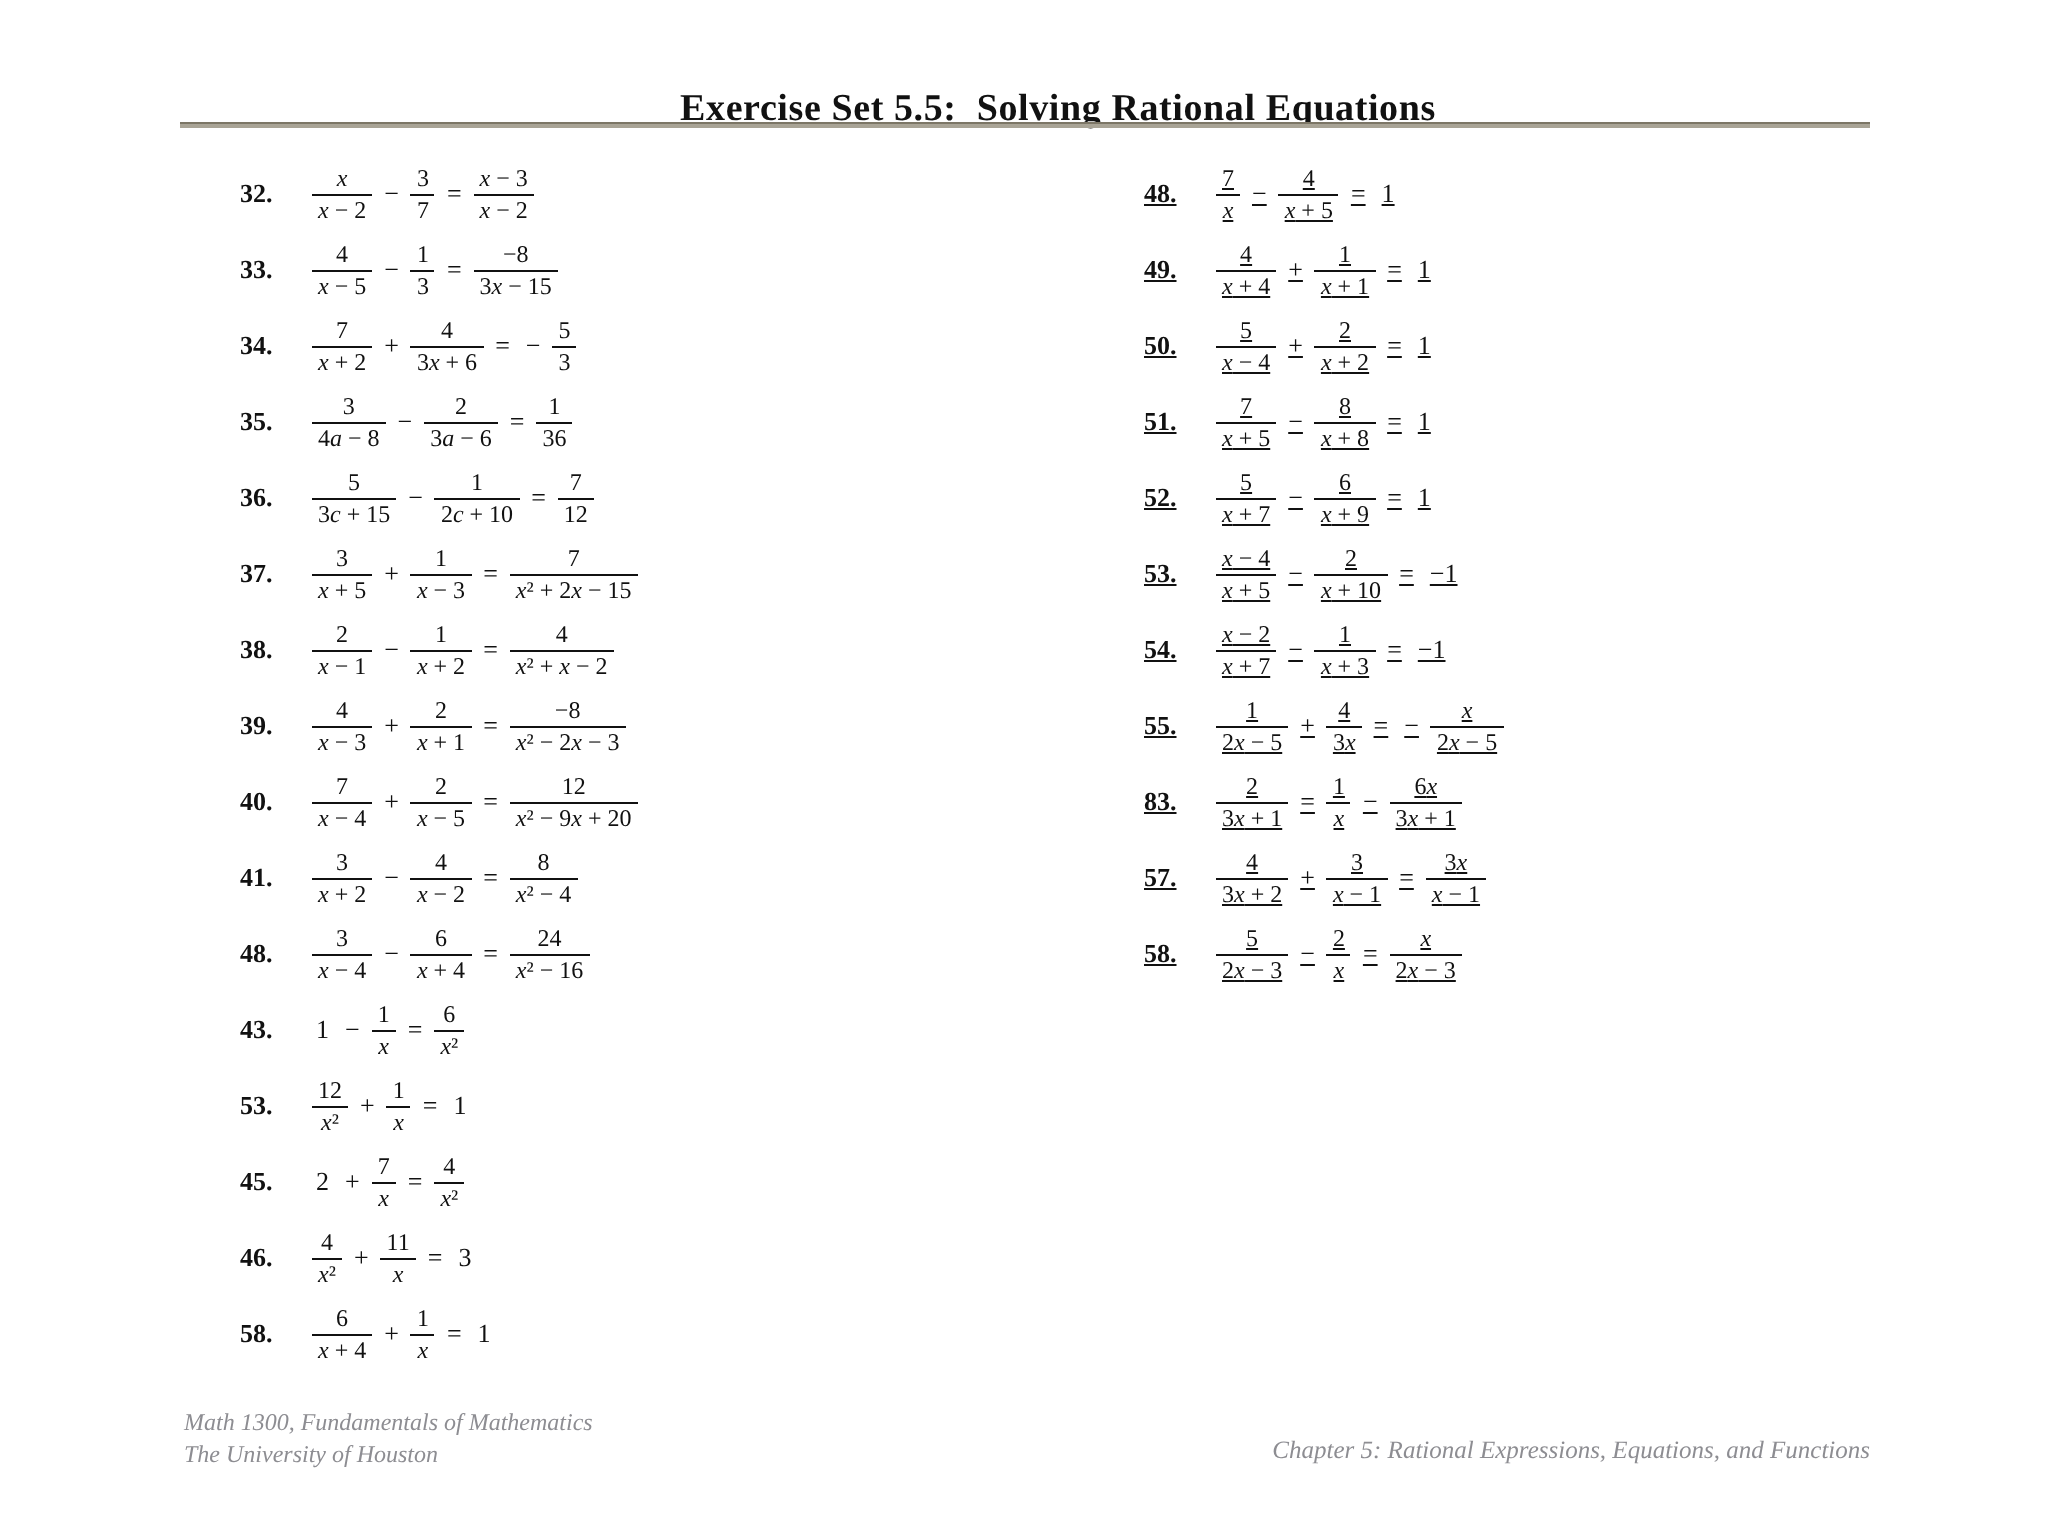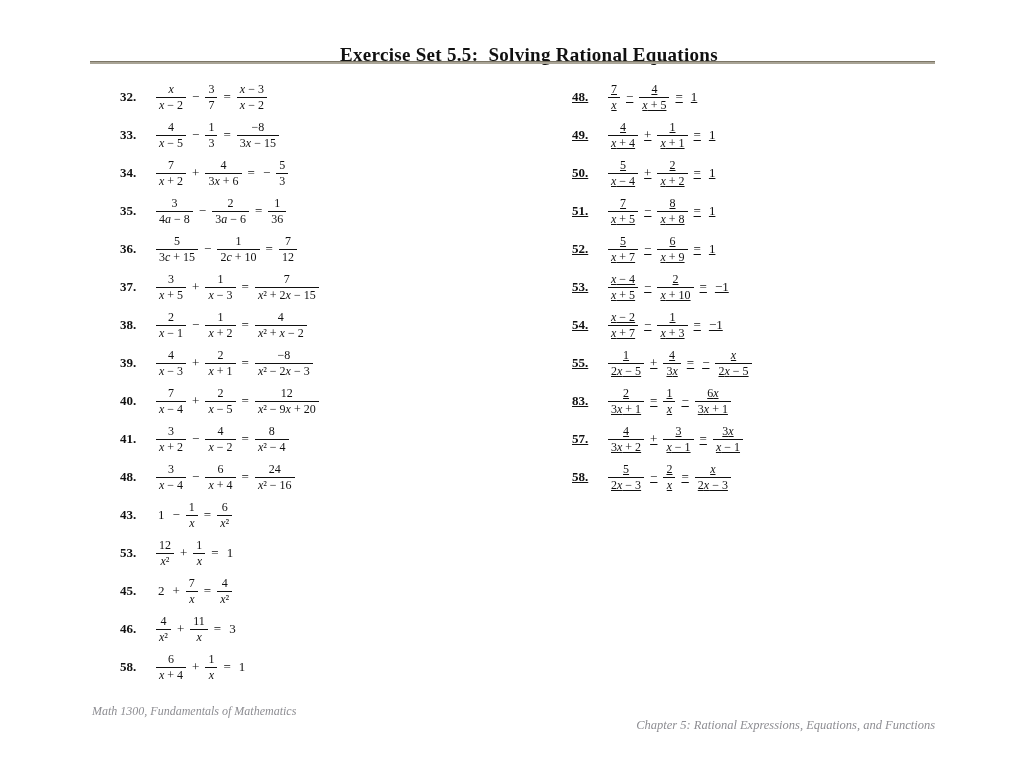--- a/index.html
+++ b/index.html
@@ -531,15 +531,16 @@
           <span class="frac">
             <span class="num"><i>x</i></span>
             <span class="den">2<i>x</i> − 3</span>
           </span>
         </span>
       </div>
     </div>
 
   <div class="footer-left">
     <div>Math 1300, Fundamentals of Mathematics</div>
+    <div>The University of Houston</div>
   </div>
   <div class="footer-right">Chapter 5: Rational Expressions, Equations, and Functions</div>
 </div>
 
 </body></html>

